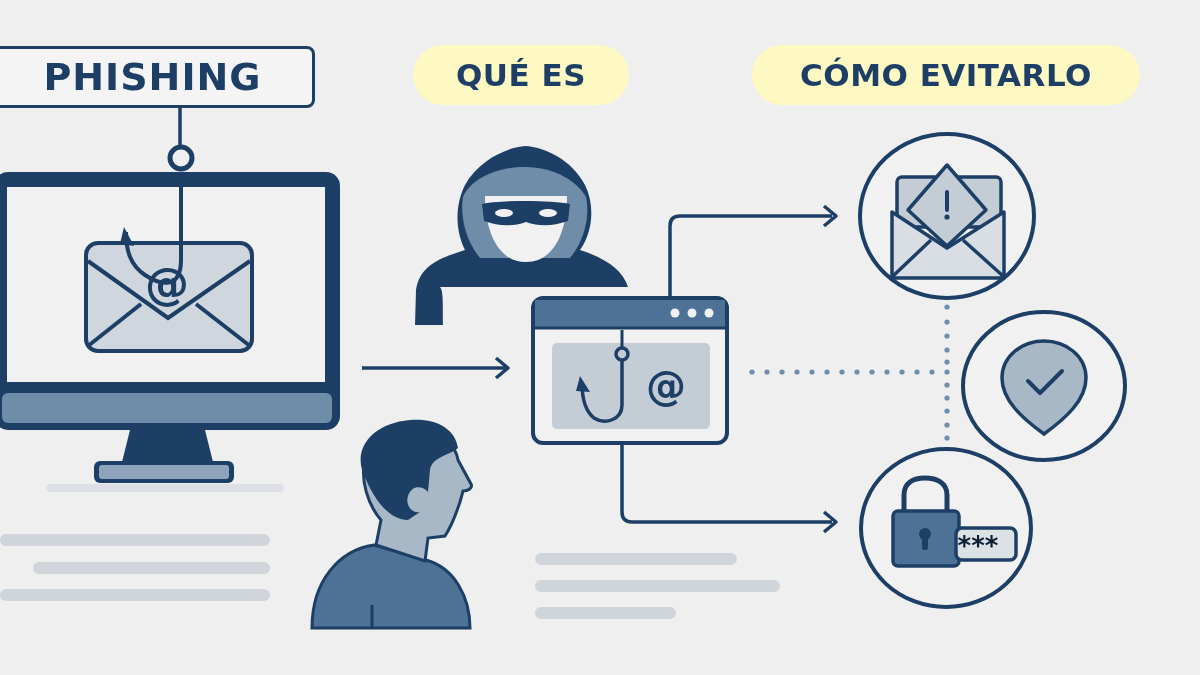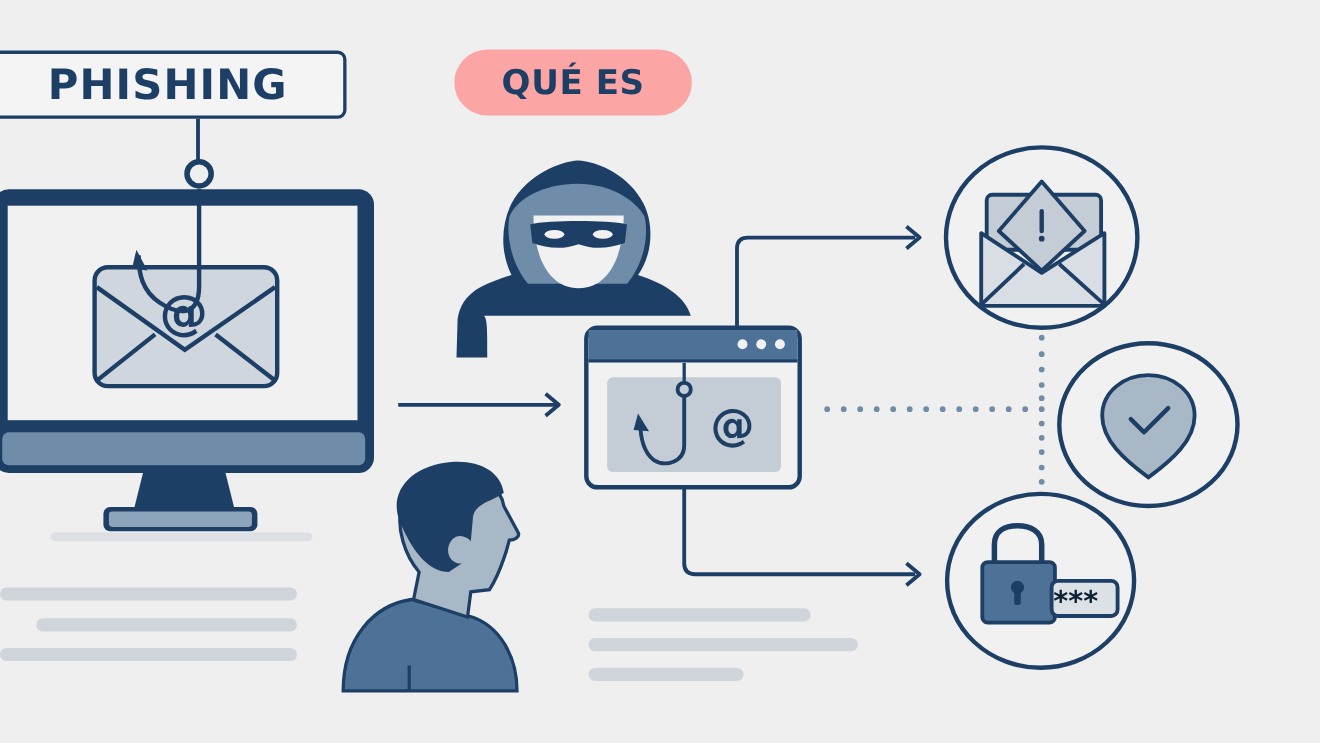--- a/index.html
+++ b/index.html
@@ -11,21 +11,21 @@
   }
   .stage { position: absolute; left: 0; top: 0; width: 952px; height: 675px; }
   .label-box {
     position: absolute; left: -10px; top: 46px; width: 325px; height: 62px;
     border: 3px solid #1d3f66; border-radius: 8px; background: #f4f4f4;
     box-sizing: border-box; display: flex; align-items: center; justify-content: center;
     color: #1d3f66; font-weight: bold; font-size: 38px; letter-spacing: 1px;
   }
   .pill {
     position: absolute; height: 60px; border-radius: 30px;
-    background: #fca5a5; color: #1d3f66; font-weight: bold;
+    background: #fef9c3; color: #1d3f66; font-weight: bold;
     display: flex; align-items: center; justify-content: center;
     font-size: 31px; letter-spacing: 0.5px;
   }
   .pill-what { left: 413px; top: 45px; width: 216px; }
   .pill-how  { left: 752px; top: 45px; width: 388px; }
   svg.art { position: absolute; left: 0; top: 0; }
   .textline { position: absolute; height: 12px; border-radius: 6px; background: #cfd5db; }
 </style>
 </head>
 <body>
@@ -33,20 +33,23 @@
 <div class="stage">
 
   <div class="label-box">
     <span>PHISHING</span>
   </div>
 
   <div class="pill pill-what">
     <span>QUÉ ES</span>
   </div>
 
+  <div class="pill pill-how">
+    <span>CÓMO EVITARLO</span>
+  </div>
 
   <svg class="art" width="1200" height="675" viewBox="0 0 1200 675" xmlns="http://www.w3.org/2000/svg">
 
     <g>
 
       <line x1="180" y1="108" x2="180" y2="147" stroke="#1d3f66" stroke-width="3.5"></line>
       <circle cx="181" cy="158" r="11" fill="#efefef" stroke="#1d3f66" stroke-width="5"></circle>
 
       <rect x="-6" y="172" width="346" height="258" rx="14" fill="#1d3f66"></rect>
       <rect x="7" y="187" width="318" height="195" fill="#f1f1f1"></rect>

